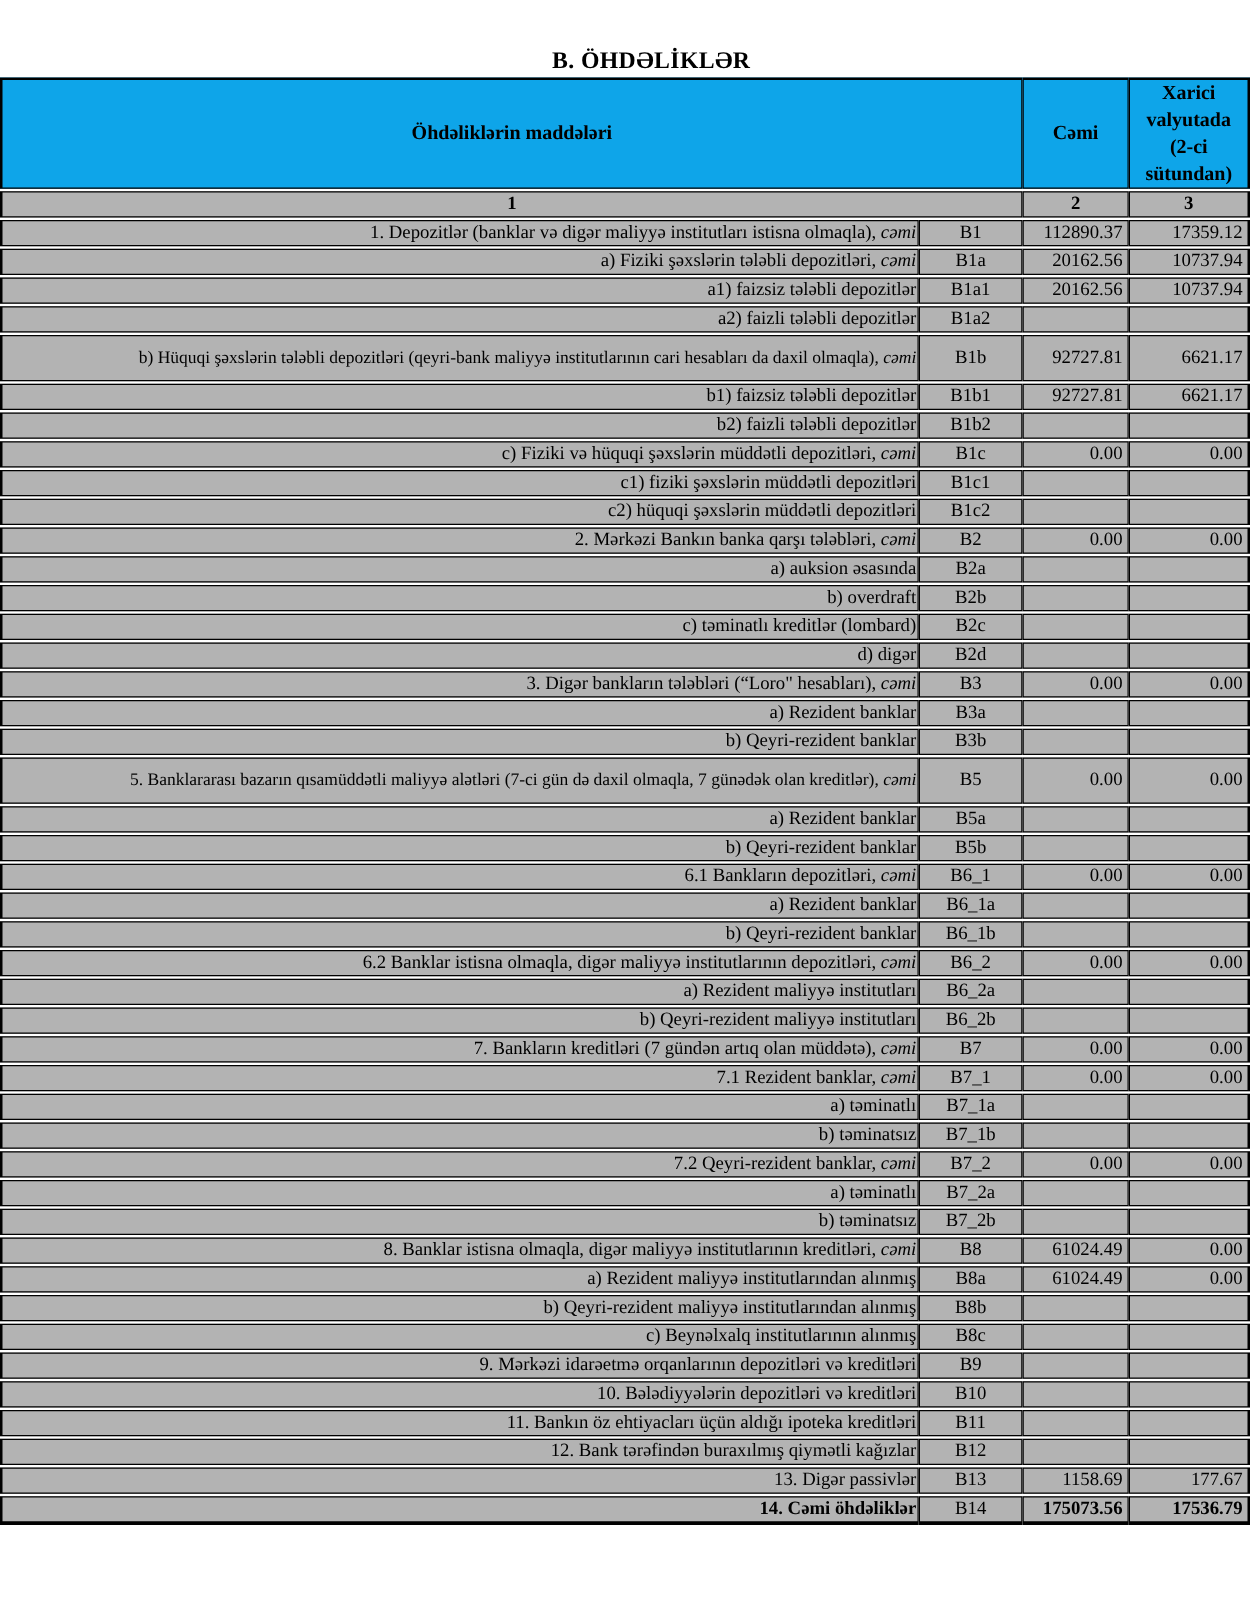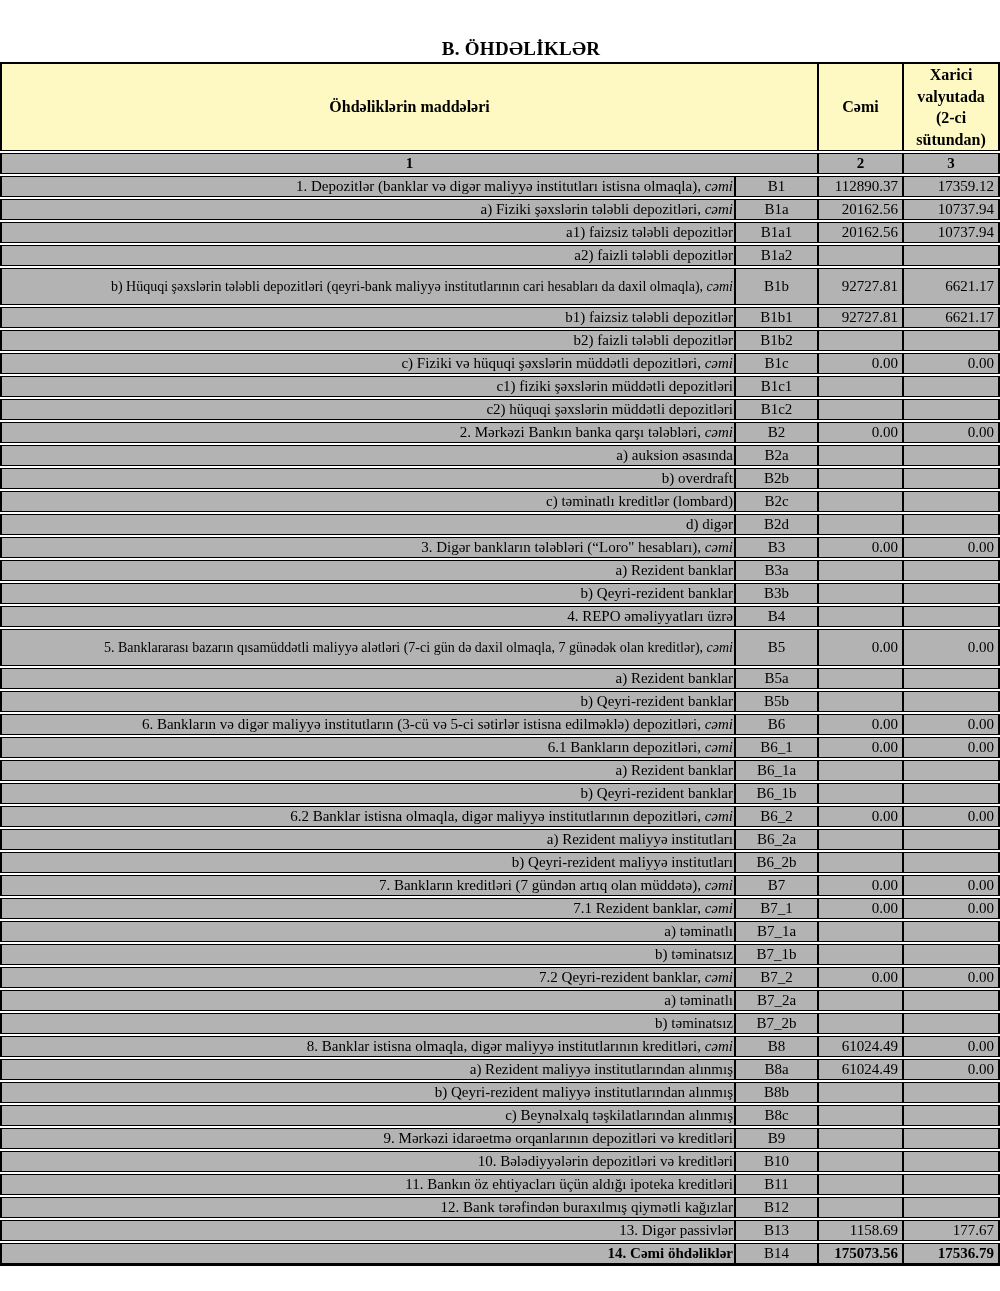--- a/index.html
+++ b/index.html
@@ -33,21 +33,21 @@
   }
   th, td {
     border: 1px solid #000;
     background: #b3b3b3;
     overflow: hidden;
     vertical-align: middle;
   }
   tr > *:first-child { border-left-width: 2px; }
   tr > *:last-child  { border-right-width: 2px; }
   tr.hdr th {
-    background: #fef9c3;
+    background: #0ea5e9;
     font-weight: bold;
     font-size: 16px;
     text-align: center;
     height: 76px;
     border-top-width: 2px;
     padding: 0 2px;
     line-height: 1.35;
   }
   tr.numrow td {
     height: 21px;
@@ -194,51 +194,39 @@
           <td class="code">B3a</td>
           <td class="val"></td>
           <td class="val"></td>
         </tr>
         <tr>
           <td class="label ind1"><span>b) Qeyri-rezident banklar</span></td>
           <td class="code">B3b</td>
           <td class="val"></td>
           <td class="val"></td>
         </tr>
-        <tr>
-          <td class="label ind0"><span>4. REPO əməliyyatları  üzrə</span></td>
-          <td class="code">B4</td>
-          <td class="val"></td>
-          <td class="val"></td>
-        </tr>
         <tr class="tall">
           <td class="label ind0"><span>5. Banklararası bazarın qısamüddətli maliyyə alətləri (7-ci gün də daxil olmaqla, 7 günədək olan kreditlər),</span><i> cəmi</i></td>
           <td class="code">B5</td>
           <td class="val">0.00</td>
           <td class="val">0.00</td>
         </tr>
         <tr>
           <td class="label ind1"><span>a) Rezident banklar</span></td>
           <td class="code">B5a</td>
           <td class="val"></td>
           <td class="val"></td>
         </tr>
         <tr>
           <td class="label ind1"><span>b) Qeyri-rezident banklar</span></td>
           <td class="code">B5b</td>
           <td class="val"></td>
           <td class="val"></td>
         </tr>
         <tr>
-          <td class="label ind0"><span>6. Bankların və digər maliyyə institutların (3-cü və 5-ci sətirlər istisna edilməklə) depozitləri,</span><i> cəmi</i></td>
-          <td class="code">B6</td>
-          <td class="val">0.00</td>
-          <td class="val">0.00</td>
-        </tr>
-        <tr>
           <td class="label ind0"><span>6.1  Bankların depozitləri,</span><i> cəmi</i></td>
           <td class="code">B6_1</td>
           <td class="val">0.00</td>
           <td class="val">0.00</td>
         </tr>
         <tr>
           <td class="label ind1"><span>a) Rezident banklar</span></td>
           <td class="code">B6_1a</td>
           <td class="val"></td>
           <td class="val"></td>
@@ -321,21 +309,21 @@
           <td class="val">61024.49</td>
           <td class="val">0.00</td>
         </tr>
         <tr>
           <td class="label ind1"><span>b) Qeyri-rezident maliyyə institutlarından alınmış</span></td>
           <td class="code">B8b</td>
           <td class="val"></td>
           <td class="val"></td>
         </tr>
         <tr>
-          <td class="label ind1"><span>c) Beynəlxalq təşkilatlarından alınmış</span></td>
+          <td class="label ind1"><span>c) Beynəlxalq institutlarının alınmış</span></td>
           <td class="code">B8c</td>
           <td class="val"></td>
           <td class="val"></td>
         </tr>
         <tr>
           <td class="label ind0"><span>9. Mərkəzi idarəetmə orqanlarının depozitləri və kreditləri</span></td>
           <td class="code">B9</td>
           <td class="val"></td>
           <td class="val"></td>
         </tr>

